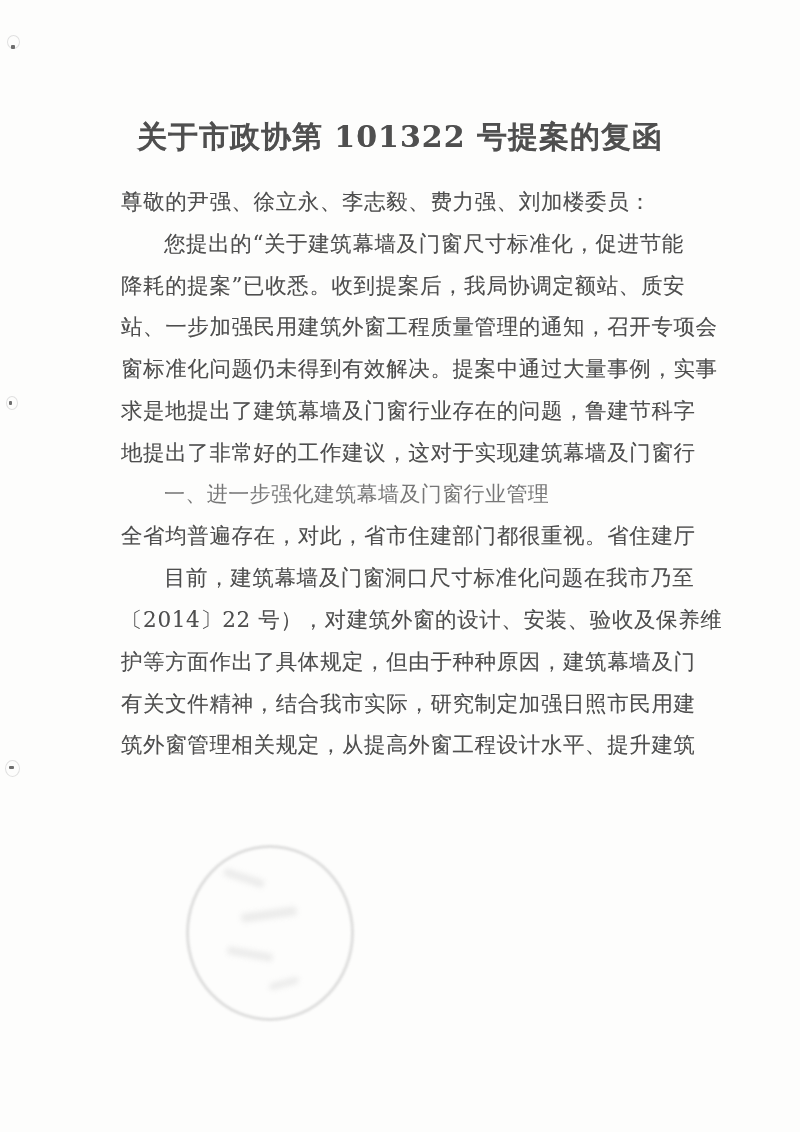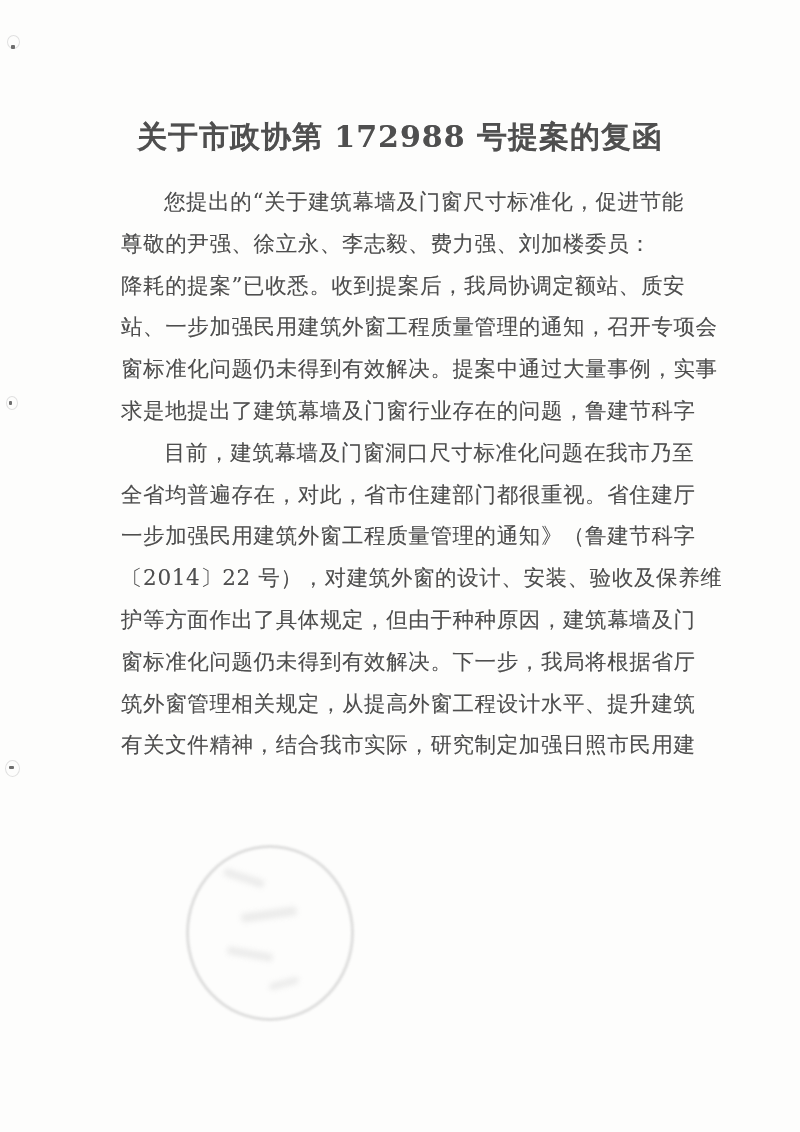--- a/index.html
+++ b/index.html
@@ -115,32 +115,32 @@
     <span class="core"></span>
   </div>
 
   <div class="stamp">
     <i class="sm1"></i>
     <i class="sm2"></i>
     <i class="sm3"></i>
     <i class="sm4"></i>
   </div>
 
-  <h1 class="title">关于市政协第 172988 号提案的复函</h1>
+  <h1 class="title">关于市政协第 101322 号提案的复函</h1>
 
   <div class="content">
+      <div class="line salutation">尊敬的尹强、徐立永、李志毅、费力强、刘加楼委员：</div>
       <div class="line paragraph indent">您提出的“关于建筑幕墙及门窗尺寸标准化，促进节能</div>
-      <div class="line salutation">尊敬的尹强、徐立永、李志毅、费力强、刘加楼委员：</div>
       <div class="line paragraph">降耗的提案”已收悉。收到提案后，我局协调定额站、质安</div>
       <div class="line paragraph">站、一步加强民用建筑外窗工程质量管理的通知，召开专项会</div>
       <div class="line paragraph">窗标准化问题仍未得到有效解决。提案中通过大量事例，实事</div>
       <div class="line paragraph">求是地提出了建筑幕墙及门窗行业存在的问题，鲁建节科字</div>
+      <div class="line paragraph">地提出了非常好的工作建议，这对于实现建筑幕墙及门窗行</div>
+      <div class="line heading indent">一、进一步强化建筑幕墙及门窗行业管理</div>
+      <div class="line paragraph">全省均普遍存在，对此，省市住建部门都很重视。省住建厅</div>
       <div class="line paragraph indent">目前，建筑幕墙及门窗洞口尺寸标准化问题在我市乃至</div>
-      <div class="line paragraph">全省均普遍存在，对此，省市住建部门都很重视。省住建厅</div>
-      <div class="line paragraph">一步加强民用建筑外窗工程质量管理的通知》（鲁建节科字</div>
       <div class="line paragraph">〔2014〕22 号），对建筑外窗的设计、安装、验收及保养维</div>
       <div class="line paragraph">护等方面作出了具体规定，但由于种种原因，建筑幕墙及门</div>
-      <div class="line paragraph">窗标准化问题仍未得到有效解决。下一步，我局将根据省厅</div>
+      <div class="line paragraph">有关文件精神，结合我市实际，研究制定加强日照市民用建</div>
       <div class="line paragraph">筑外窗管理相关规定，从提高外窗工程设计水平、提升建筑</div>
-      <div class="line paragraph">有关文件精神，结合我市实际，研究制定加强日照市民用建</div>
     </div>
 
 </div>
 
 </body></html>

